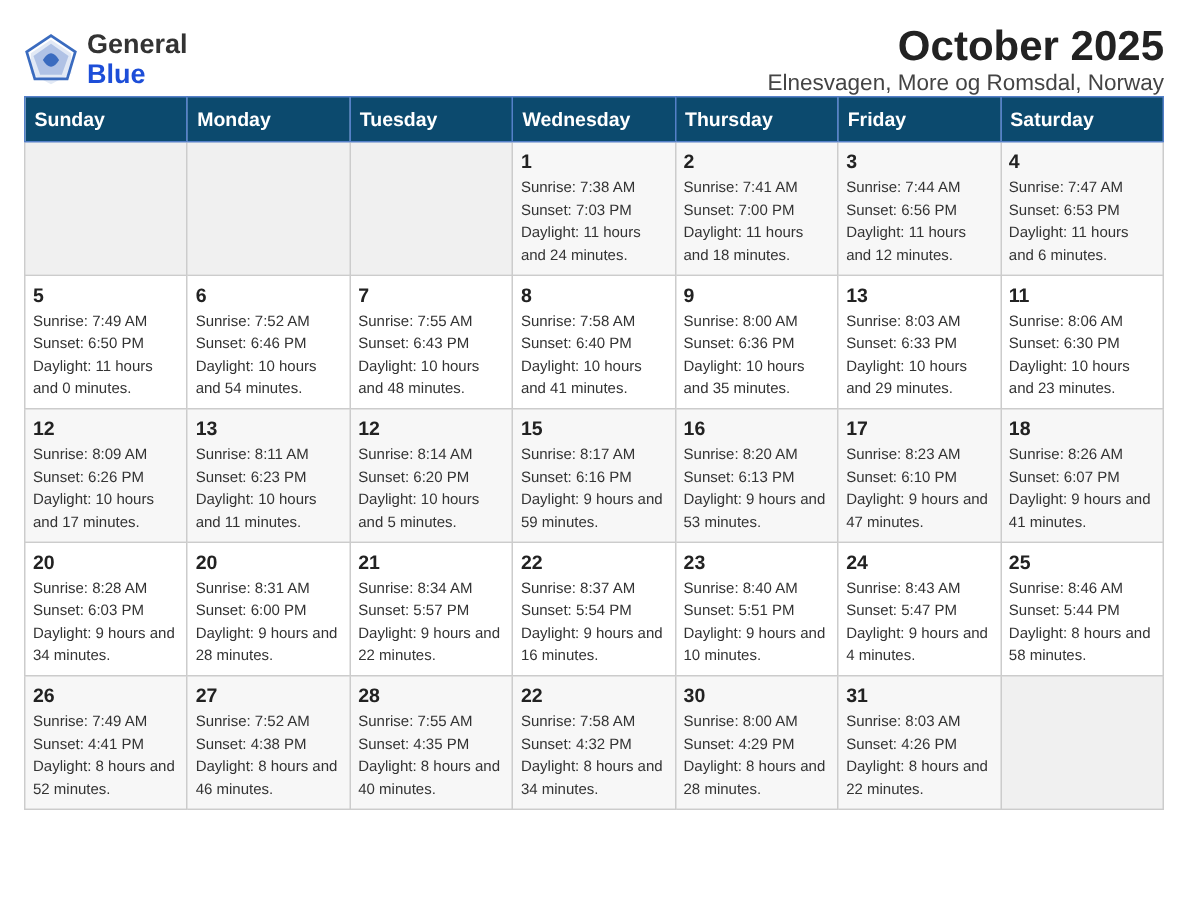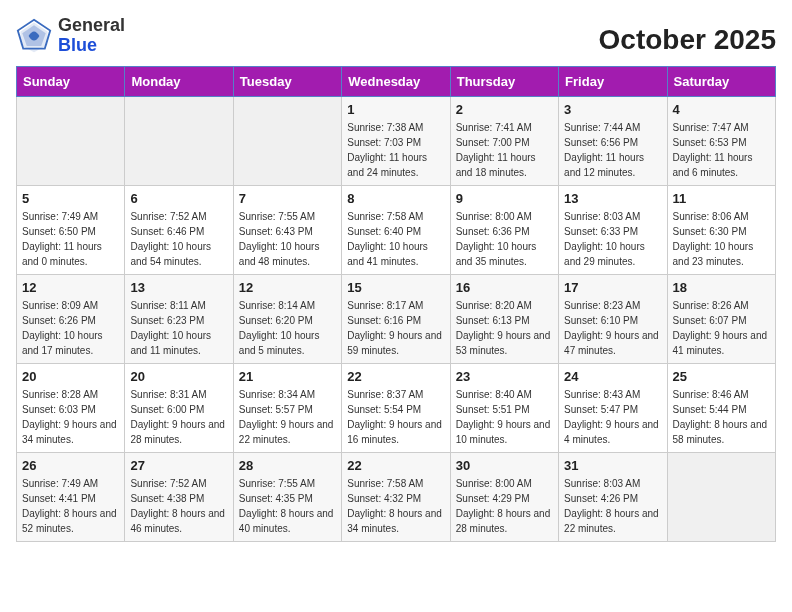--- a/index.html
+++ b/index.html
@@ -5,23 +5,23 @@
     * { box-sizing: border-box; margin: 0; padding: 0; }
     body {
       font-family: Arial, sans-serif;
       background: #fff;
       width: 792px;
       min-height: 612px;
       padding: 16px;
     }
     .header {
       display: flex;
-      align-items: flex-end;
+      align-items: center;
       justify-content: space-between;
-      margin-bottom: 10px;
+      margin-bottom: 0;
     }
     .logo {
       display: flex;
       align-items: center;
       gap: 6px;
     }
     .logo-text {
       font-size: 18px;
       font-weight: bold;
       line-height: 1.1;
@@ -44,21 +44,21 @@
     .subtitle {
       font-size: 15px;
       color: #444;
     }
     .calendar {
       width: 100%;
       border-collapse: collapse;
       border: 1px solid #ccc;
     }
     .calendar th {
-      background: #a21caf;
+      background: #0c4a6e;
       color: #fff;
       font-size: 13px;
       font-weight: bold;
       padding: 7px 6px;
       text-align: left;
       border: 1px solid #5580c8;
     }
     .calendar td {
       vertical-align: top;
       border: 1px solid #ccc;
@@ -102,20 +102,21 @@
       <polygon points="20,8 33,17 28,31 12,31 7,17" fill="#3a6bbf" opacity="0.3"></polygon>
       <path d="M14,20 Q20,10 26,20 Q20,30 14,20Z" fill="#3a6bbf"></path>
     </svg>
     <div class="logo-text">
       <span class="general">General</span><br>
       <span class="blue">Blue</span>
     </div>
   </div>
   <div class="title-block">
     <div class="month-title">October 2025</div>
+    <div class="subtitle">Elnesvagen, More og Romsdal, Norway</div>
   </div>
 </div>
 
 <table class="calendar">
   <thead>
     <tr>
     <th>Sunday</th>
         <th>Monday</th>
         <th>Tuesday</th>
         <th>Wednesday</th>

